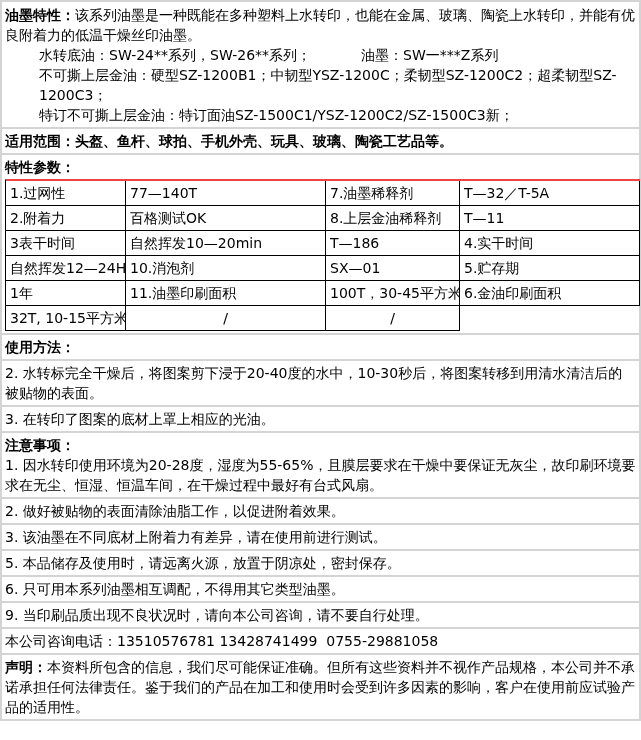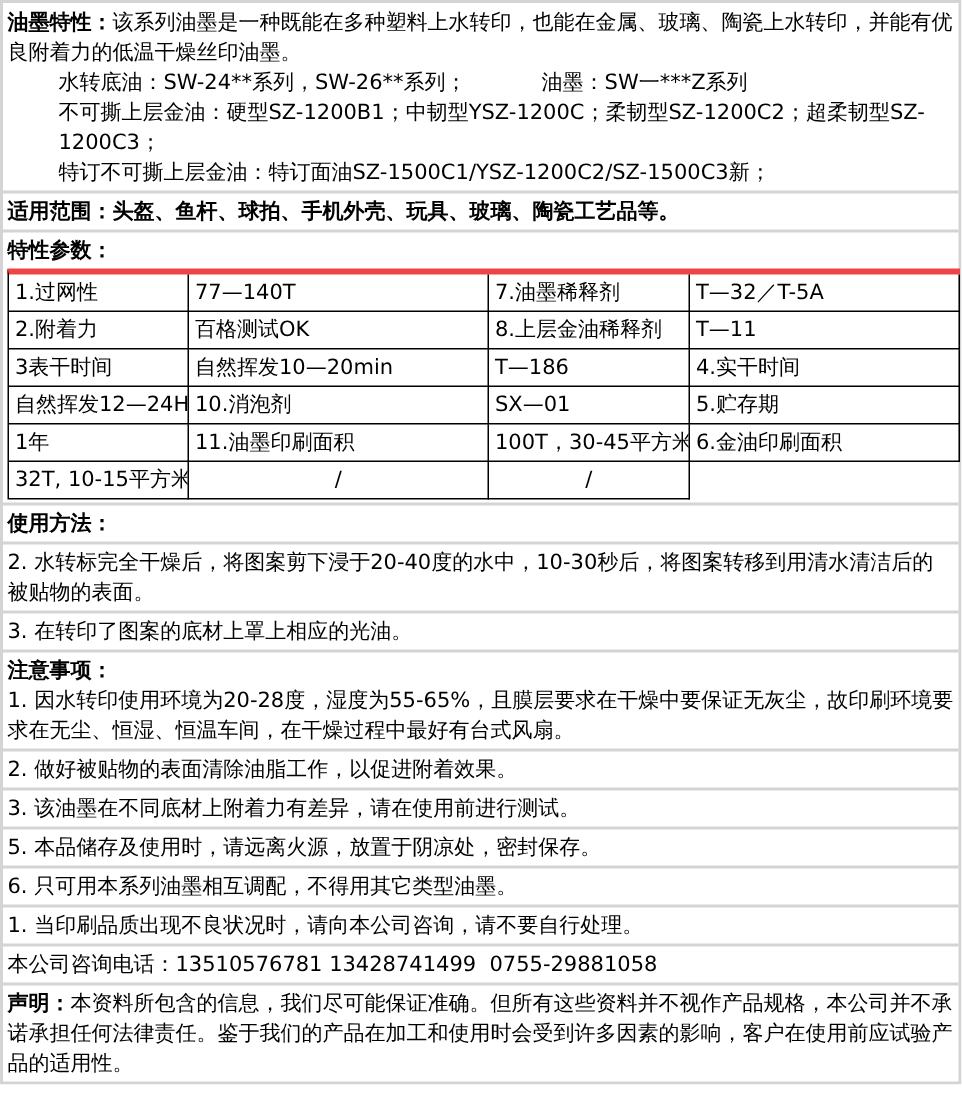--- a/index.html
+++ b/index.html
@@ -24,21 +24,21 @@
   .indent { padding-left: 34px; }
   .gap { margin-left: 50px; }
   .bold-row { font-weight: bold; }
   .pre { white-space: pre-wrap; text-align: right; }
 
   
   .ptable {
     display: grid;
     grid-template-columns: 120px 200px 134px 1fr;
     border-left: 1px solid #000000;
-    border-top: 4px solid #ef4444;
+    border-top: 2px solid #ef4444;
     margin-top: 2px;
     width: 635px;
   }
   .pcell {
     border-right: 1px solid #000000;
     border-bottom: 1px solid #000000;
     padding: 2px 4px;
     line-height: 20px;
     overflow: hidden;
     white-space: nowrap;
@@ -104,21 +104,21 @@
 
   <div class="row">
     <div class="lbl">注意事项：</div>
     <div>1. 因水转印使用环境为20-28度，湿度为55-65%，且膜层要求在干燥中要保证无灰尘，故印刷环境要求在无尘、恒湿、恒温车间，在干燥过程中最好有台式风扇。</div>
   </div>
 
   <div class="row">2. 做好被贴物的表面清除油脂工作，以促进附着效果。</div>
   <div class="row">3. 该油墨在不同底材上附着力有差异，请在使用前进行测试。</div>
   <div class="row">5. 本品储存及使用时，请远离火源，放置于阴凉处，密封保存。</div>
   <div class="row">6. 只可用本系列油墨相互调配，不得用其它类型油墨。</div>
-  <div class="row">1. 当印刷品质出现不良状况时，请向本公司咨询，请不要自行处理。</div>
+  <div class="row">9. 当印刷品质出现不良状况时，请向本公司咨询，请不要自行处理。</div>
 
   <div class="row">
     <span>本公司咨询电话：</span><span class="pre">13510576781 13428741499  0755-29881058</span>
   </div>
 
   <div class="row">
     <span class="lbl">声明：</span><span>本资料所包含的信息，我们尽可能保证准确。但所有这些资料并不视作产品规格，本公司并不承诺承担任何法律责任。鉴于我们的产品在加工和使用时会受到许多因素的影响，客户在使用前应试验产品的适用性。</span>
   </div>
 
 </div>

